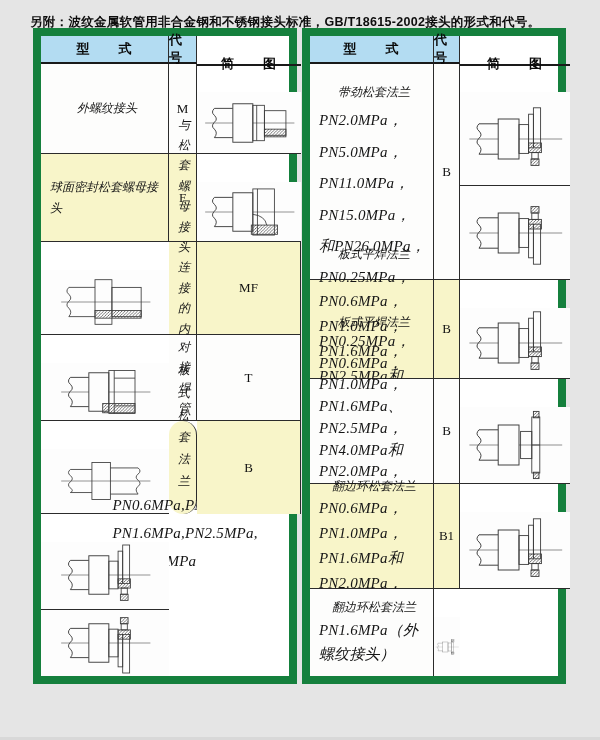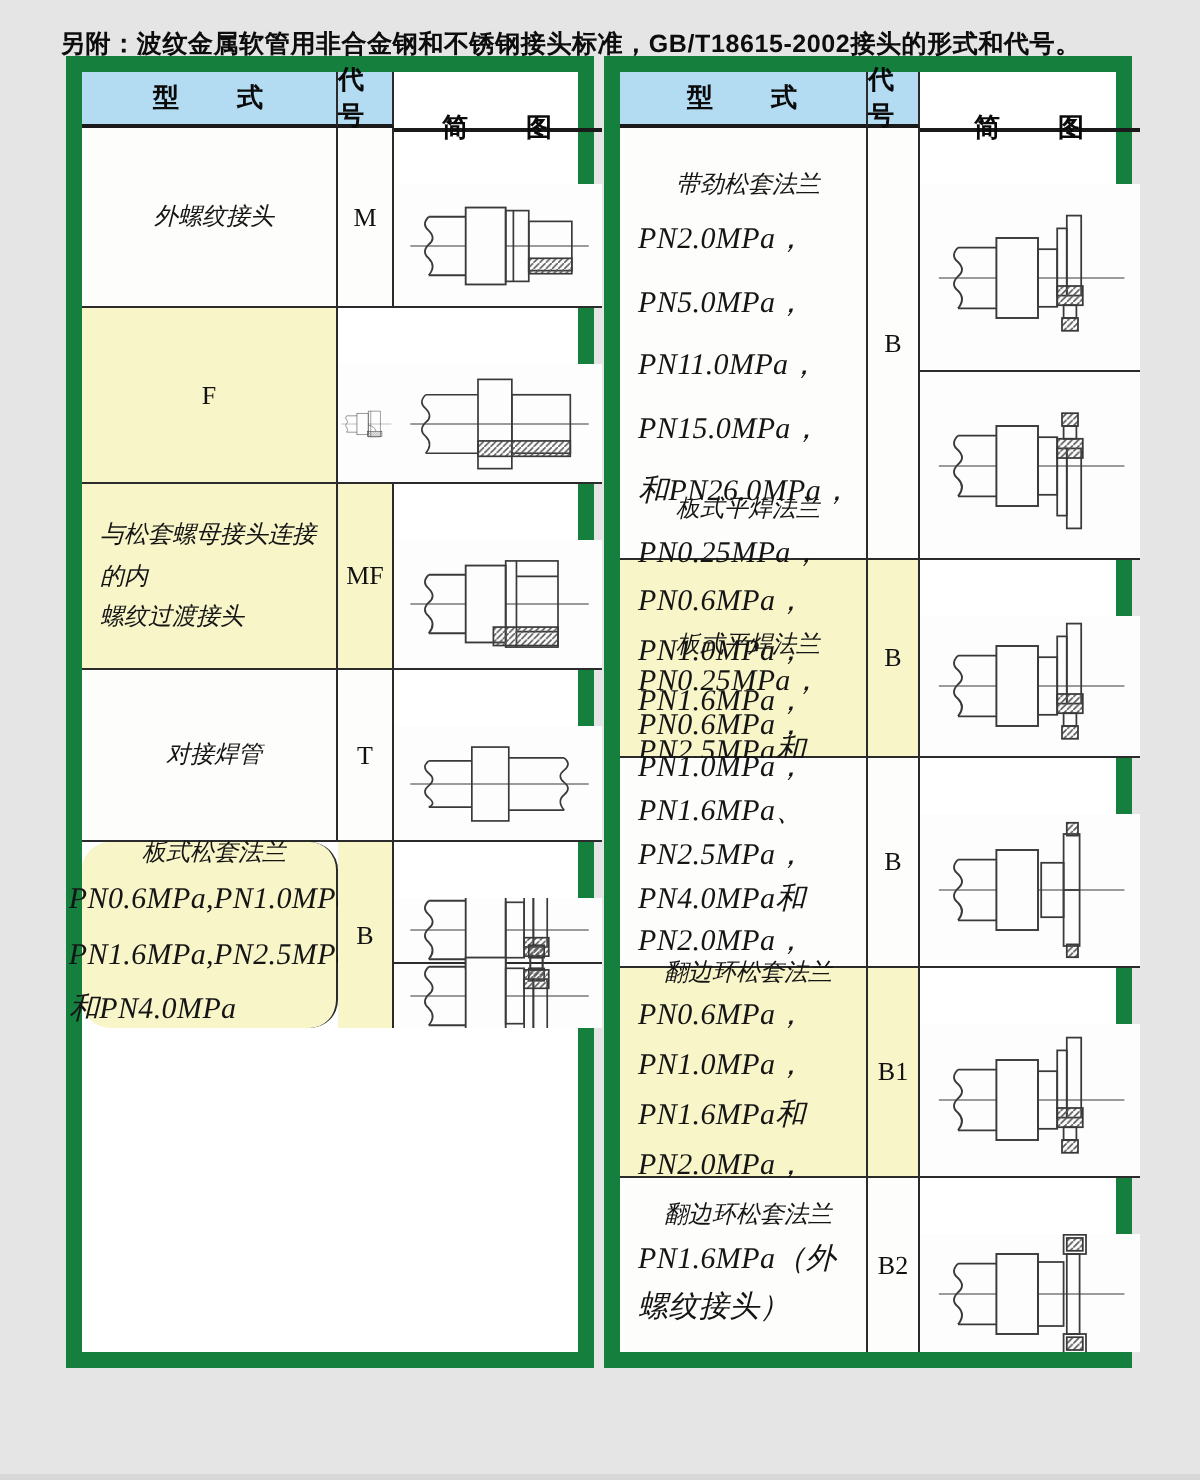--- a/index.html
+++ b/index.html
@@ -180,20 +180,23 @@
     <div class="cell type-cell lh-n">
       <div class="t-name">外螺纹接头</div>
     </div>
     <div class="cell code-cell">M</div>
     <div class="cell diag-cell last-col">
       <svg class="diag" width="100" height="78" viewBox="0 0 130 90">
         <use href="#d-m"></use>
       </svg>
     </div>
 
+    <div class="cell type-cell lh-n hl">
+      <div class="t-name">球面密封松套螺母接头</div>
+    </div>
     <div class="cell code-cell hl">F</div>
     <div class="cell diag-cell last-col">
       <svg class="diag" width="100" height="78" viewBox="0 0 130 90">
         <use href="#d-f"></use>
       </svg>
     </div>
 
     <div class="cell diag-cell last-col">
       <svg class="diag" width="100" height="80" viewBox="0 0 130 90">
         <use href="#d-mm"></use>
@@ -304,21 +307,20 @@
     <div class="cell diag-cell last-col">
       <svg class="diag" width="104" height="86" viewBox="0 0 130 90">
         <use href="#d-ftop"></use>
       </svg>
     </div>
 
     <div class="cell type-cell lh-md last-row">
       <div class="t-name">翻边环松套法兰</div>
       <div class="t-pn">PN1.6MPa（外螺纹接头）</div>
     </div>
-    <div class="cell code-cell last-row">B2</div>
     <div class="cell diag-cell last-col last-row">
       <svg class="diag" width="104" height="86" viewBox="0 0 130 90">
         <use href="#d-b2"></use>
       </svg>
     </div>
   </div>
 
   <div class="bottom-strip"></div>
 </div>
 

